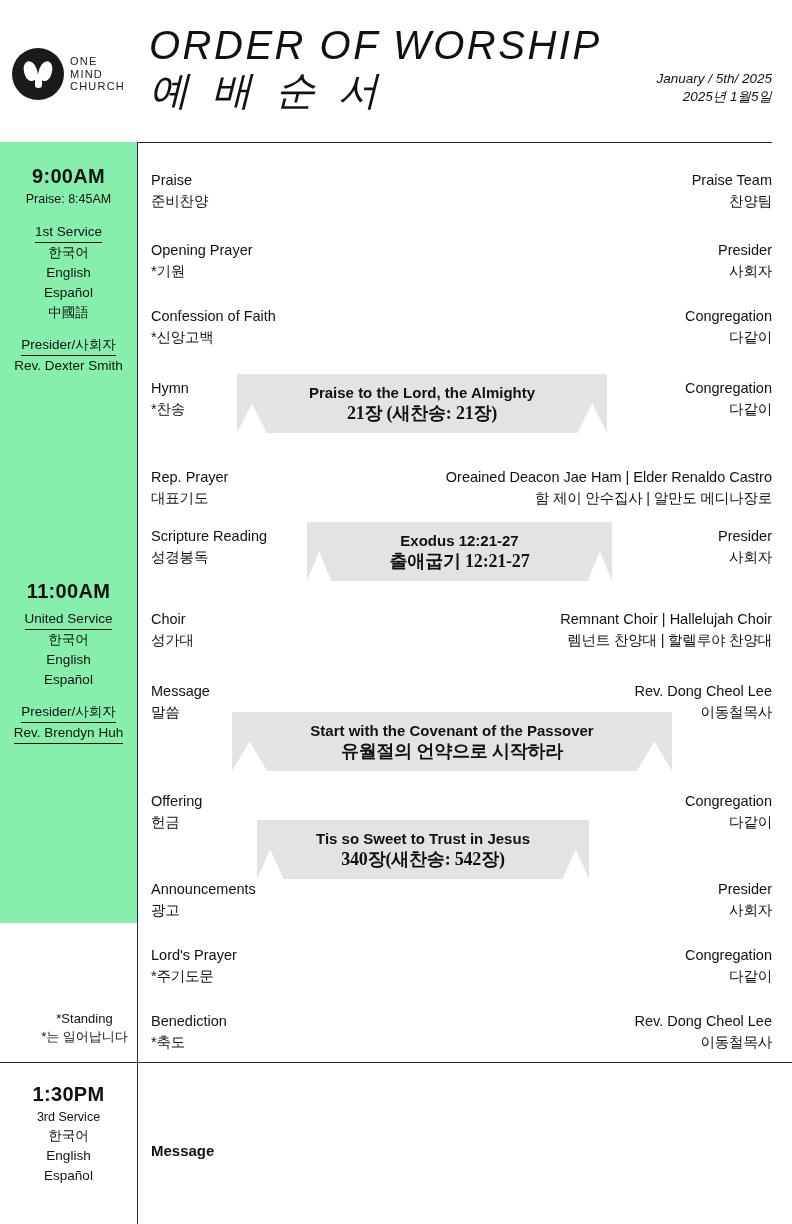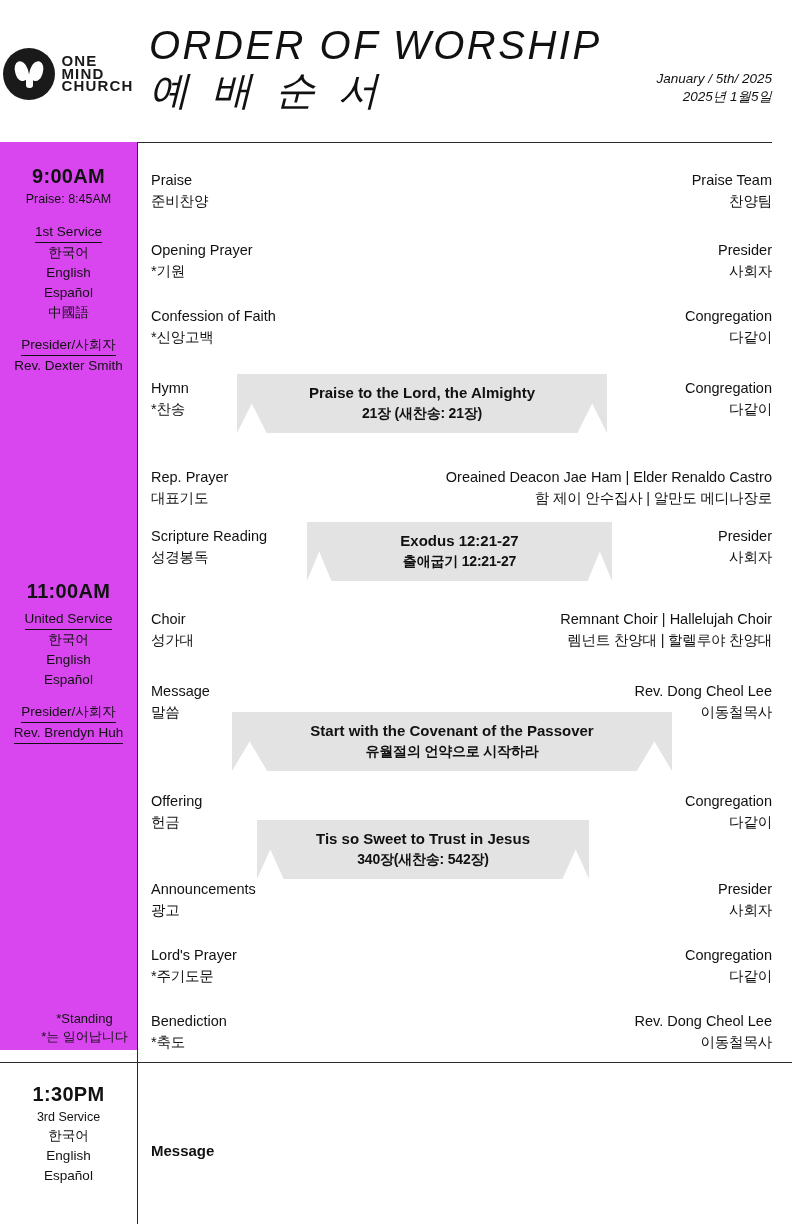--- a/index.html
+++ b/index.html
@@ -54,25 +54,25 @@
   .logo-mark .petal-r { right: 12px; transform: rotate(18deg); }
   .logo-mark .stem {
     position: absolute;
     width: 7px; height: 14px;
     background: #ffffff;
     left: 50%; margin-left: -3.5px;
     top: 26px;
     border-radius: 0 0 3px 3px;
   }
   .logo-text {
-    font-size: 15px;
+    font-size: 11px;
     letter-spacing: 1.2px;
     line-height: 12.5px;
     color: #1a1a1a;
-    font-weight: 700;
+    font-weight: 400;
   }
   .header-main {
     flex: 1;
     padding-left: 12px;
     padding-top: 22px;
     position: relative;
     font-style: italic;
   }
   .title-en {
     font-size: 40px;
@@ -110,22 +110,22 @@
 
   
   .body-wrap {
     position: relative;
     height: 1082px;
   }
   .sidebar {
     position: absolute;
     left: 0; top: 0;
     width: 137px;
-    height: 908px;
-    background: #d946ef;
+    height: 781px;
+    background: #86efac;
   }
   .sidebar-sec {
     position: absolute;
     left: 0; width: 137px;
     text-align: center;
   }
   .sec1 { top: 22px; }
   .sec2 { top: 437px; }
   .sec3 { top: 940px; }
   .sb-time {
@@ -215,21 +215,21 @@
     position: absolute;
     background: #e3e3e3;
     text-align: center;
     font-weight: 700;
     font-size: 15px;
     line-height: 21px;
     color: #111;
     padding: 8px 0 9px 0;
     clip-path: polygon(0 0, 100% 0, 100% 100%, 96% 50%, 92% 100%, 8% 100%, 4% 50%, 0 100%);
   }
-  .ribbon .l2 { font-size: 14px; }
+  .ribbon .l2 { font-size: 18px; font-family: Liberation Serif, serif; }
 
   .msg-3rd {
     position: absolute;
     left: 14px;
     font-size: 15px;
     font-weight: 700;
     color: #111;
   }
 </style>
 </head>

